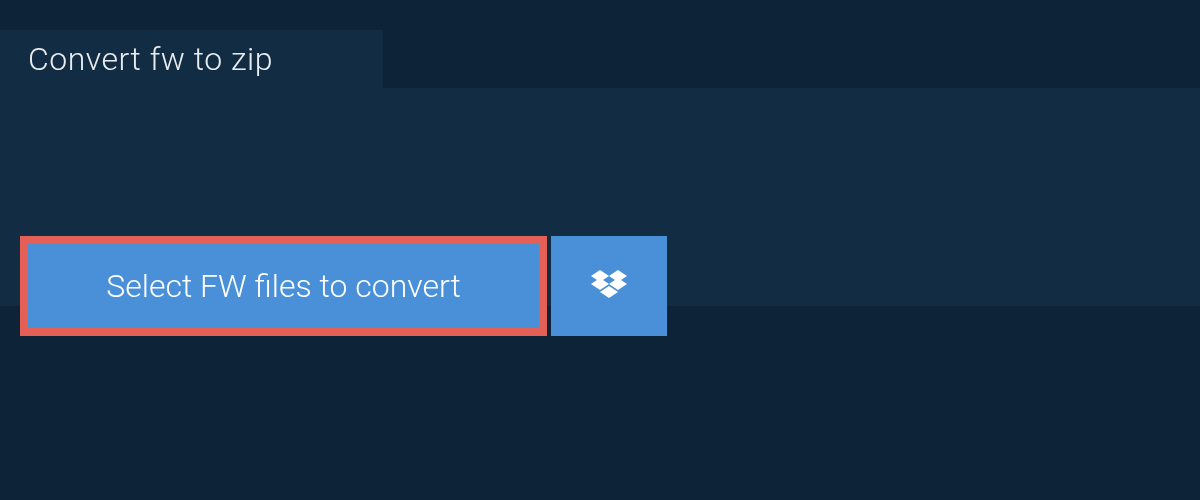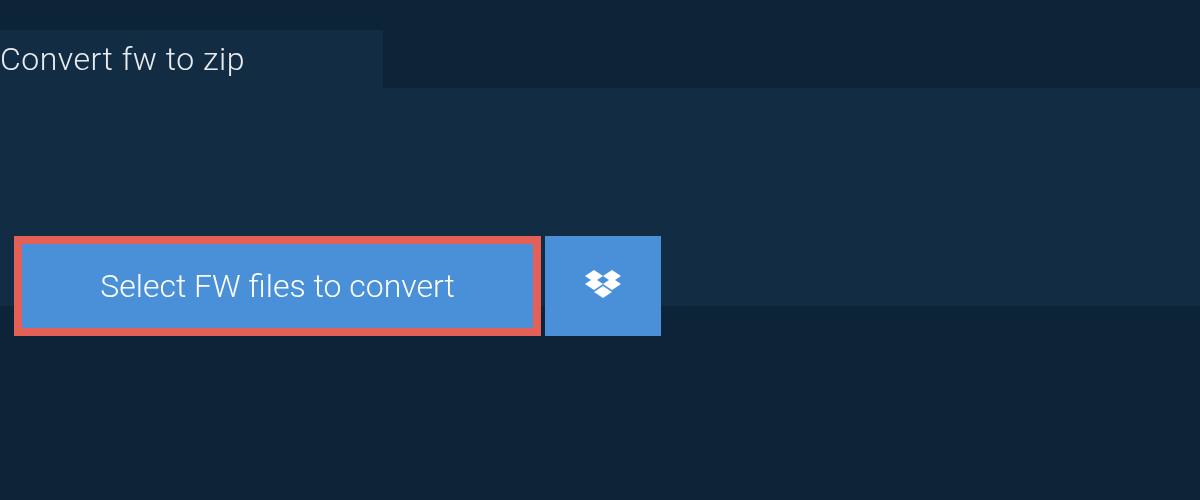--- a/index.html
+++ b/index.html
@@ -24,30 +24,31 @@
     }
     .tab {
       position: absolute;
       left: 0;
       top: 30px;
       width: 383px;
       height: 58px;
       background: #122c44;
       display: flex;
       align-items: center;
+      padding-left: 28px;
     }
     .tab-label {
       color: #e8ecef;
       font-size: 32px;
       font-weight: 300;
       letter-spacing: 0.5px;
     }
     .button-row {
       position: absolute;
-      left: 14px;
+      left: 20px;
       top: 148px;
       display: flex;
       gap: 4px;
       align-items: flex-end;
     }
     .select-button {
       width: 527px;
       height: 100px;
       background: #4990d8;
       border: 8px solid #e45f56;

